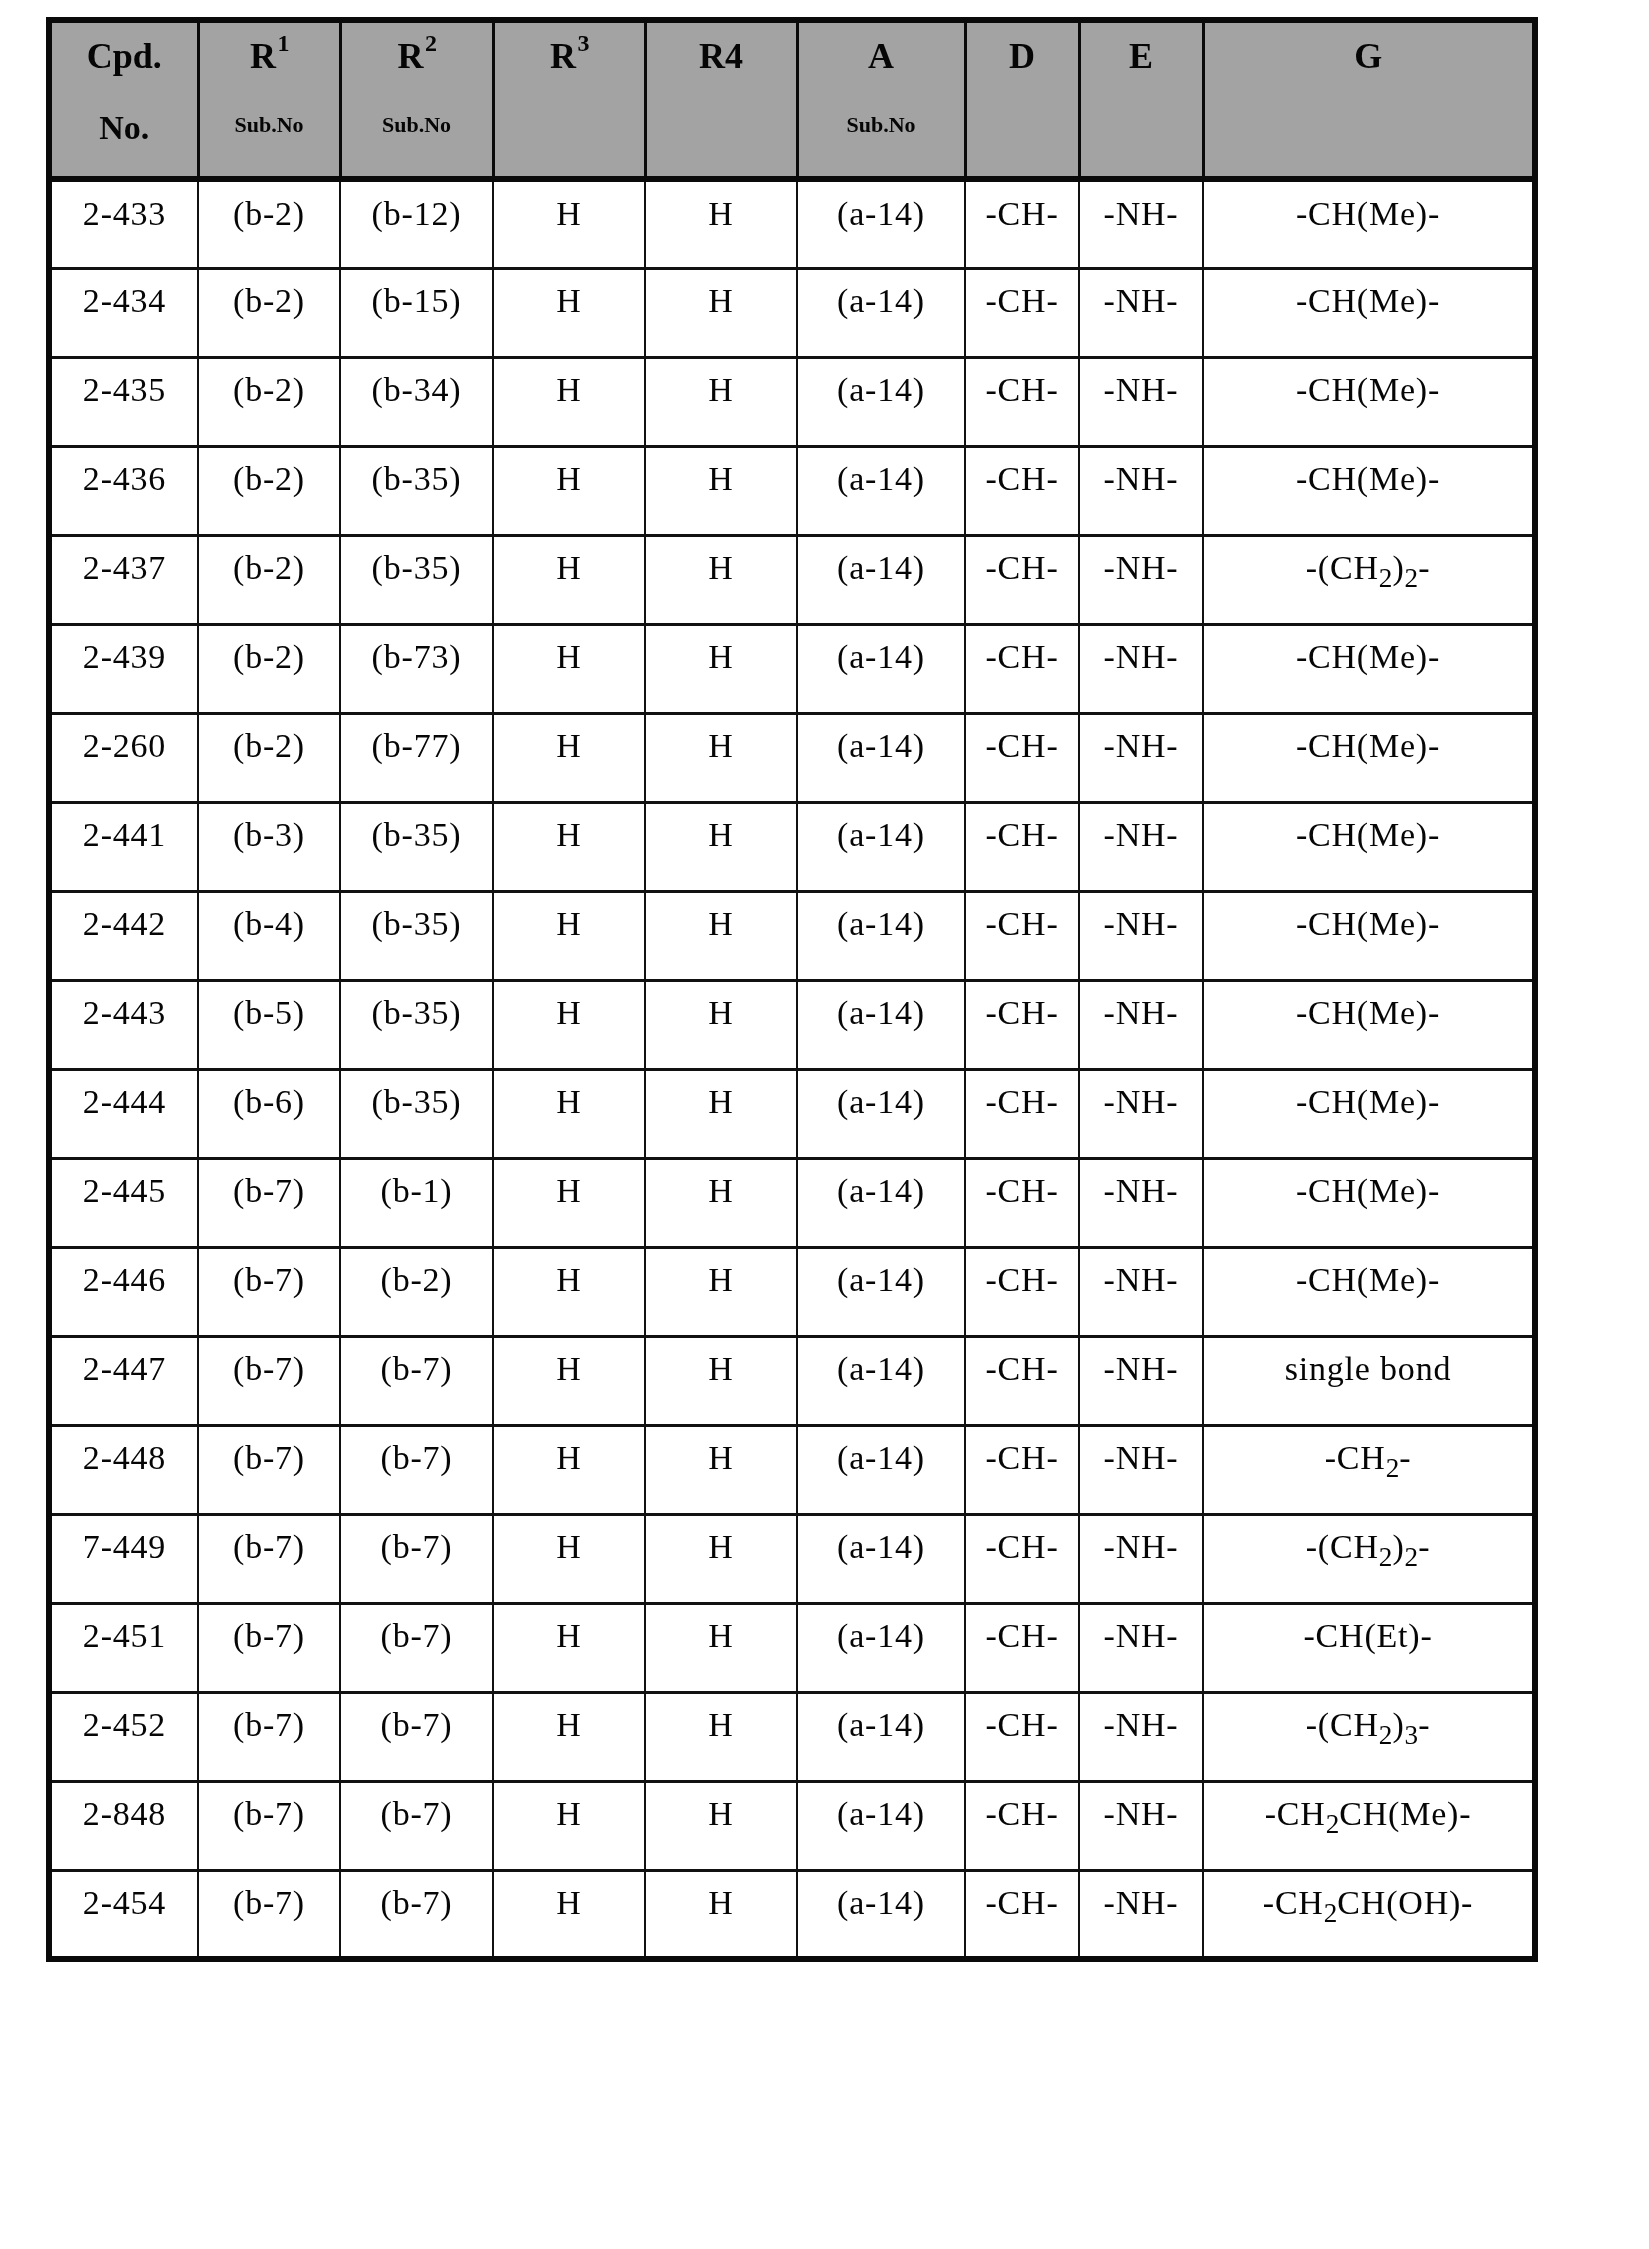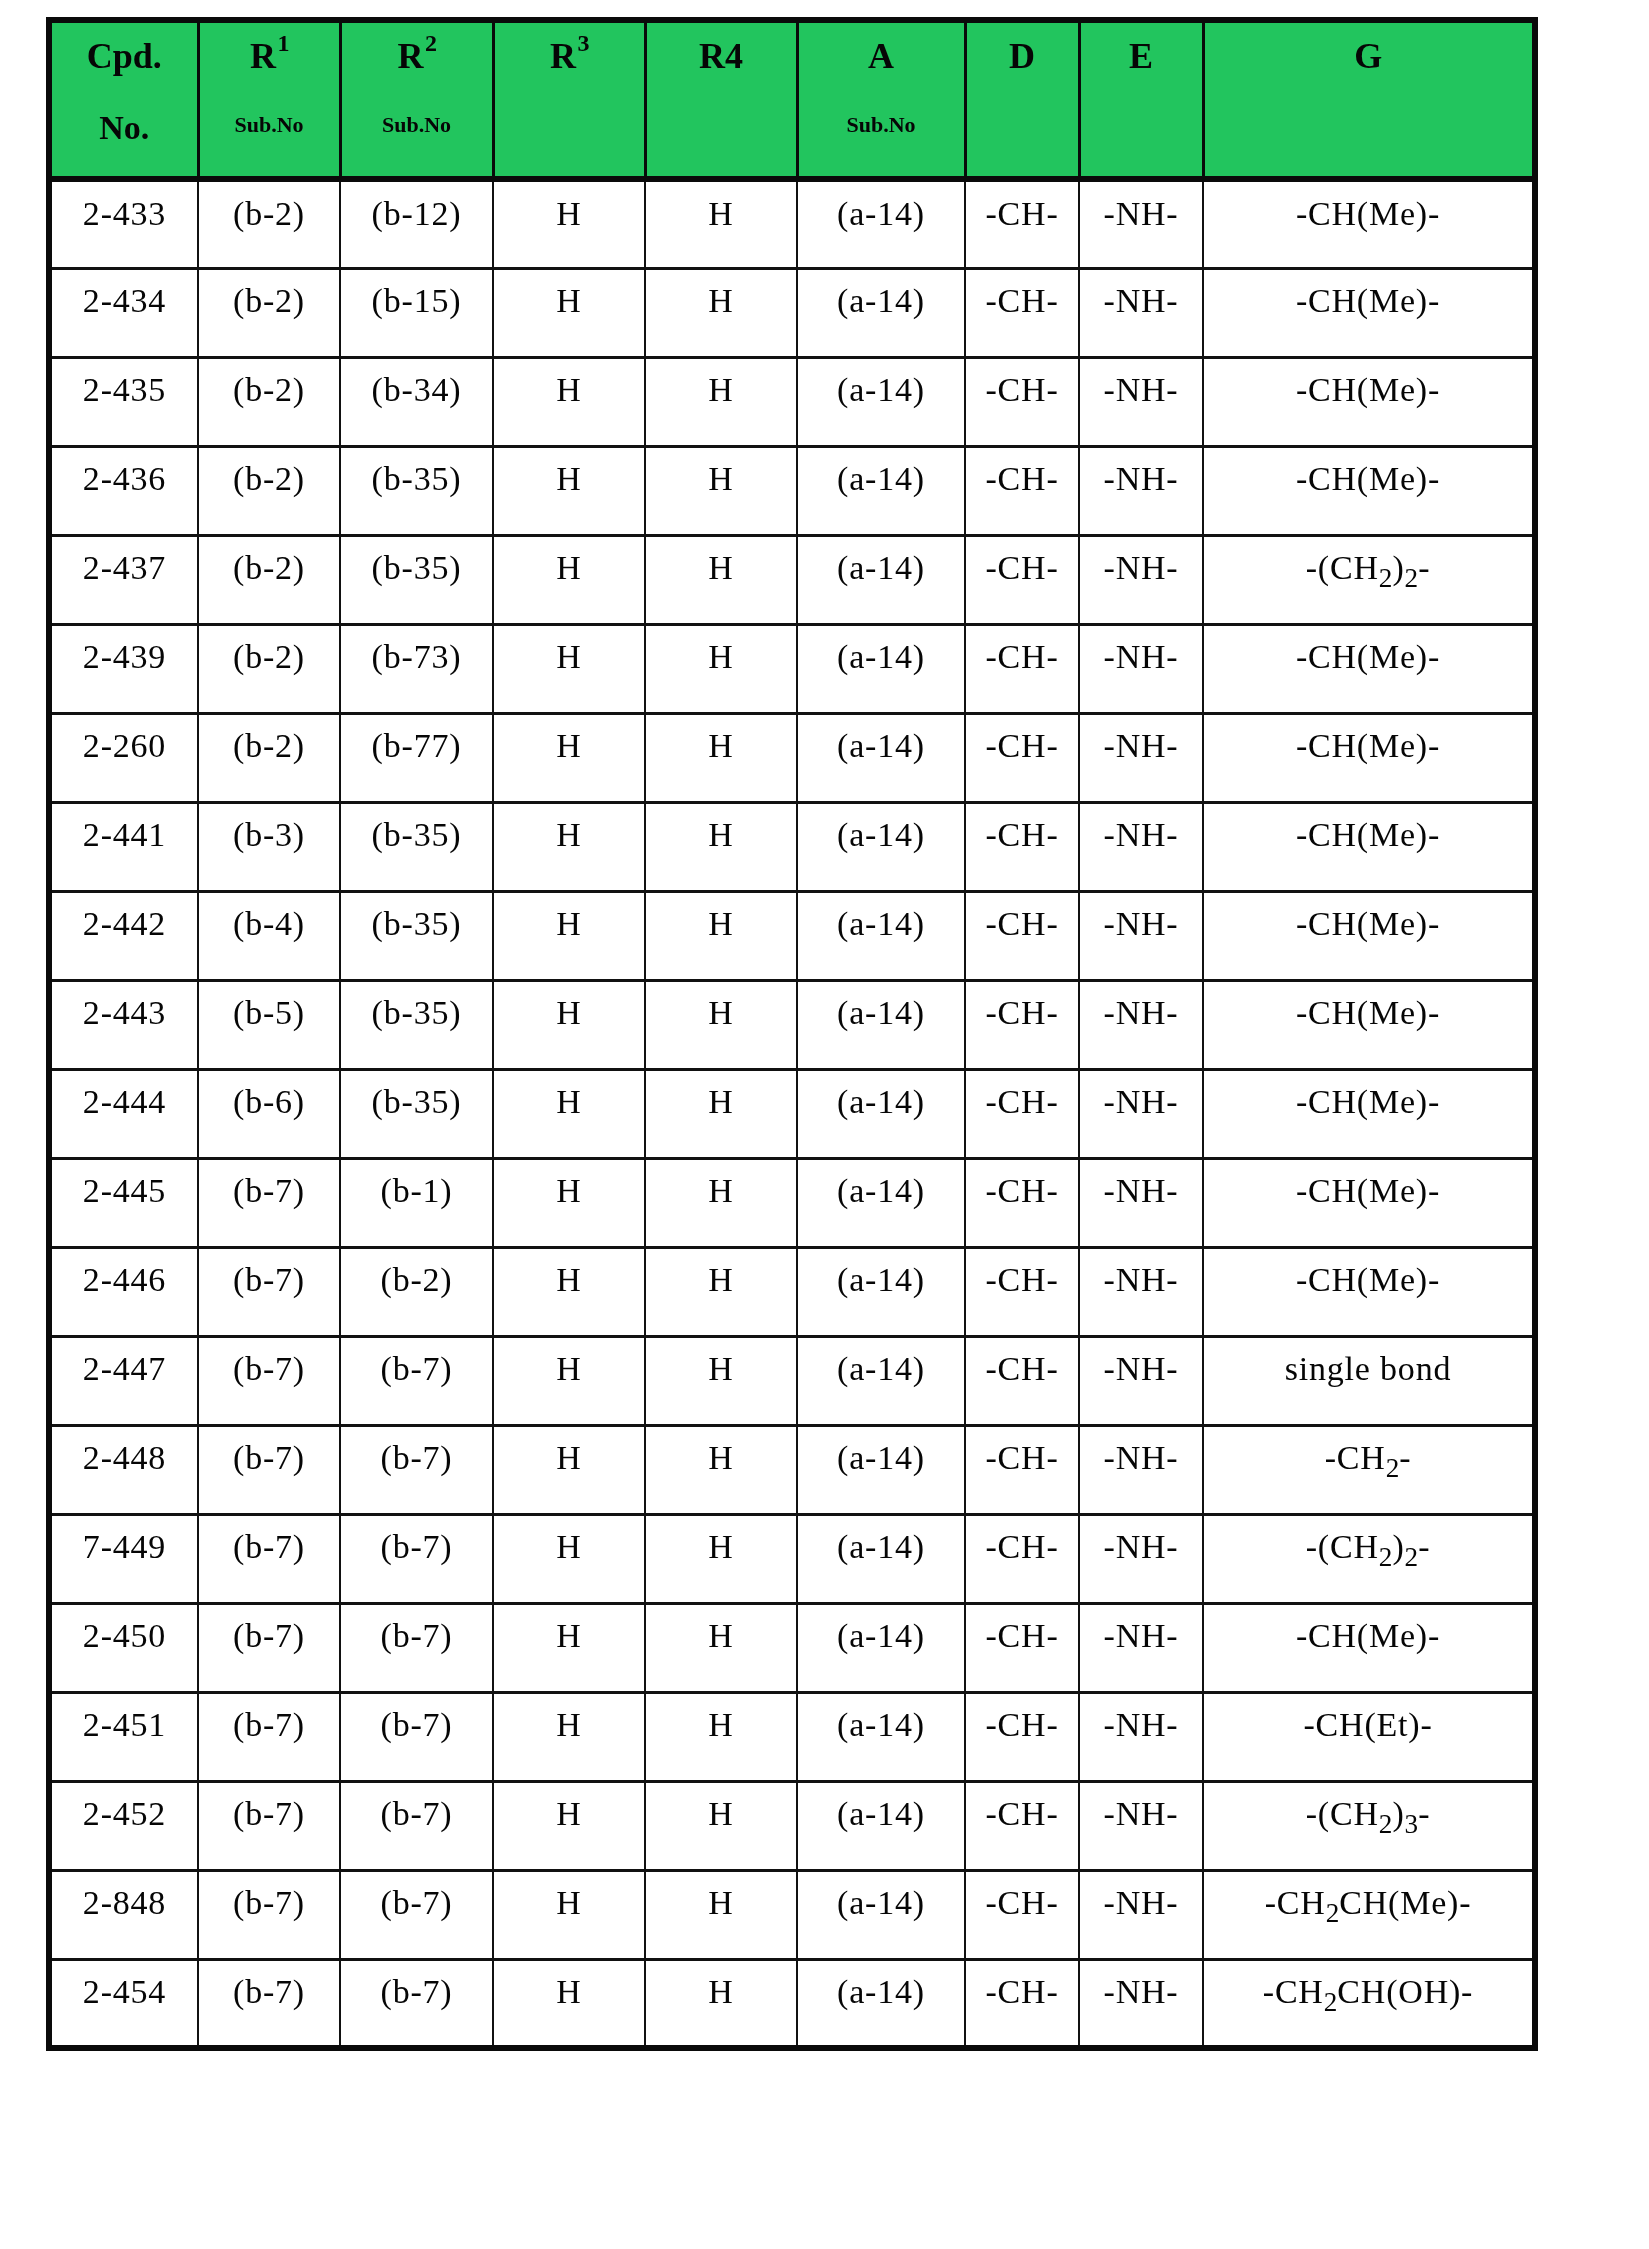--- a/index.html
+++ b/index.html
@@ -40,21 +40,21 @@
 
   th {
     border: 3.8px solid #0a0a0a;
     border-bottom-width: 6.1px;
     height: 159px;
     box-sizing: border-box;
     vertical-align: top;
     text-align: center;
     font-weight: bold;
     padding: 15.3px 3.1px 0 3.1px;
-    background: #22c55e;
+    background: #a3a3a3;
   }
   td {
     border: 2.3px solid #111111;
     border-top-width: 3.8px;
     border-bottom-width: 3.8px;
     height: 89px;
     box-sizing: border-box;
     vertical-align: top;
     text-align: center;
     font-size: 34px;
@@ -313,31 +313,20 @@
           <td>(b-7)</td>
           <td>(b-7)</td>
           <td>H</td>
           <td>H</td>
           <td>(a-14)</td>
           <td>-CH-</td>
           <td>-NH-</td>
           <td>-(CH<sub>2</sub>)<sub>2</sub>-</td>
         </tr>
         <tr>
-          <td>2-450</td>
-          <td>(b-7)</td>
-          <td>(b-7)</td>
-          <td>H</td>
-          <td>H</td>
-          <td>(a-14)</td>
-          <td>-CH-</td>
-          <td>-NH-</td>
-          <td>-CH(Me)-</td>
-        </tr>
-        <tr>
           <td>2-451</td>
           <td>(b-7)</td>
           <td>(b-7)</td>
           <td>H</td>
           <td>H</td>
           <td>(a-14)</td>
           <td>-CH-</td>
           <td>-NH-</td>
           <td>-CH(Et)-</td>
         </tr>

